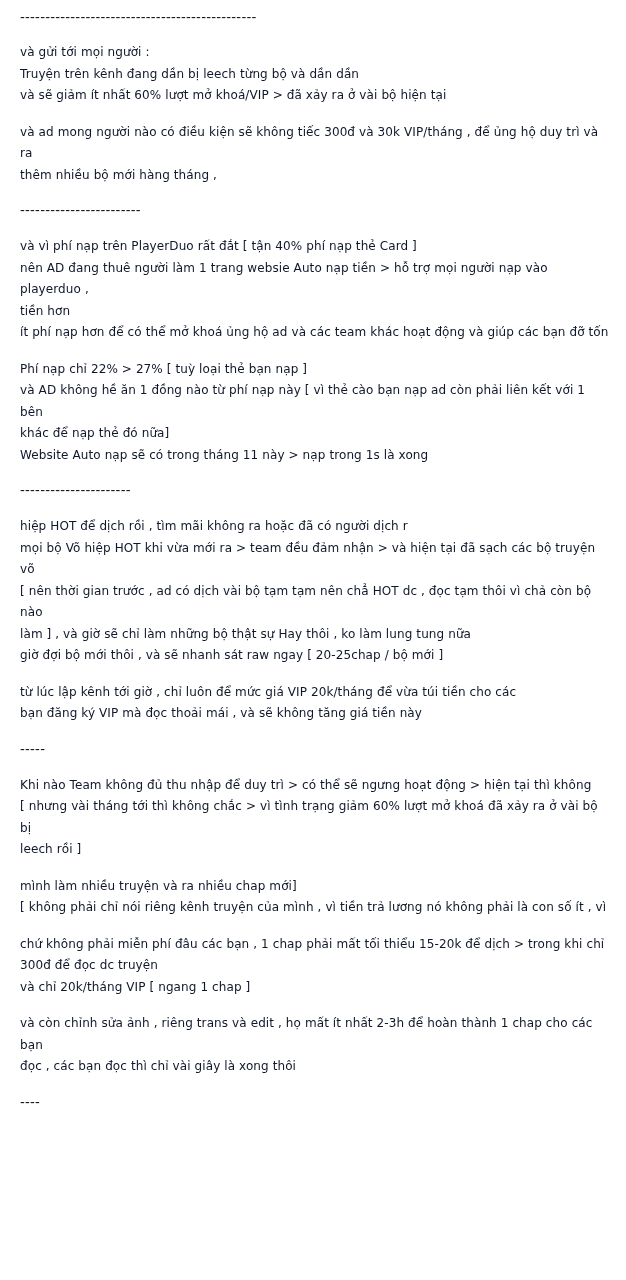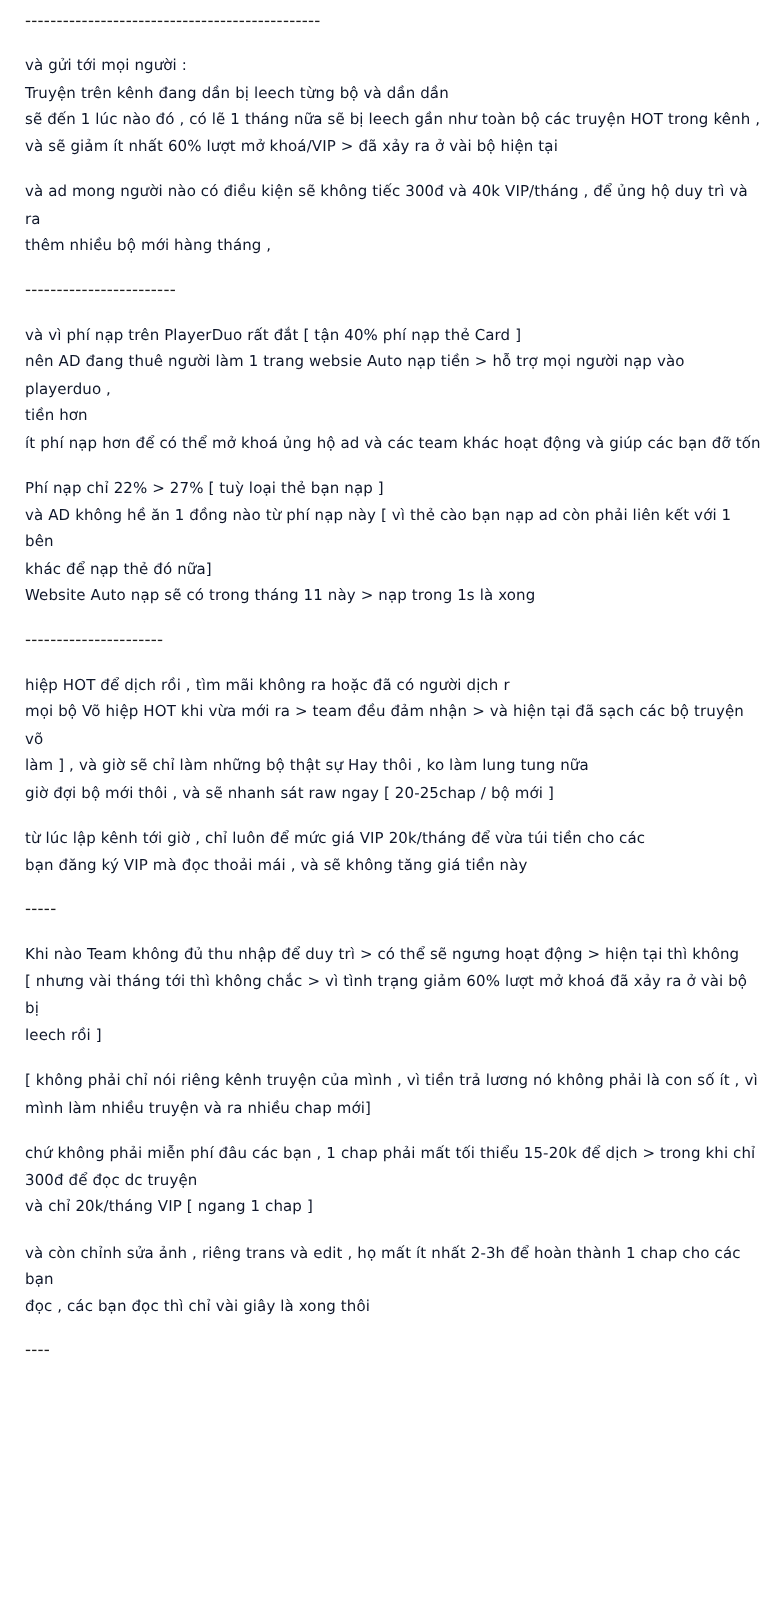--- a/index.html
+++ b/index.html
@@ -53,26 +53,25 @@
 <div class="page">
   <div class="doc">
 
     <div class="block tight">
       <div class="sep">-----------------------------------------------</div>
     </div>
 
     <div class="block">
       <div class="line">và gửi tới mọi người :</div>
       <div class="line">Truyện trên kênh đang dần bị leech từng bộ và dần dần</div>
-      <div class="line">sẽ đến 1 lúc nào đó , có lẽ 1 tháng nữa sẽ bị leech gần như toàn bộ các truyện HOT trong kênh ,</div>
       <div class="line">và sẽ giảm ít nhất 60% lượt mở khoá/VIP &gt; đã xảy ra ở vài bộ hiện tại</div>
     </div>
 
     <div class="block">
-      <div class="line">và ad mong người nào có điều kiện sẽ không tiếc 300đ và 40k VIP/tháng , để ủng hộ duy trì và ra</div>
+      <div class="line">và ad mong người nào có điều kiện sẽ không tiếc 300đ và 30k VIP/tháng , để ủng hộ duy trì và ra</div>
       <div class="line">thêm nhiều bộ mới hàng tháng ,</div>
     </div>
 
     <div class="block">
       <div class="sep">------------------------</div>
     </div>
 
     <div class="block">
       <div class="line">và vì phí nạp trên PlayerDuo rất đắt [ tận 40% phí nạp thẻ Card ]</div>
       <div class="line">nên AD đang thuê người làm 1 trang websie Auto nạp tiền &gt; hỗ trợ mọi người nạp vào playerduo ,</div>
@@ -87,42 +86,43 @@
       <div class="line">Website Auto nạp sẽ có trong tháng 11 này &gt; nạp trong 1s là xong</div>
     </div>
 
     <div class="block">
       <div class="sep">----------------------</div>
     </div>
 
     <div class="block">
       <div class="line">hiệp HOT để dịch rồi , tìm mãi không ra hoặc đã có người dịch r</div>
       <div class="line">mọi bộ Võ hiệp HOT khi vừa mới ra &gt; team đều đảm nhận &gt; và hiện tại đã sạch các bộ truyện võ</div>
+      <div class="line">[ nên thời gian trước , ad có dịch vài bộ tạm tạm nên chẳ HOT dc , đọc tạm thôi vì chả còn bộ nào</div>
       <div class="line">làm ] , và giờ sẽ chỉ làm những bộ thật sự Hay thôi , ko làm lung tung nữa</div>
       <div class="line">giờ đợi bộ mới thôi , và sẽ nhanh sát raw ngay [ 20-25chap / bộ mới ]</div>
     </div>
 
     <div class="block">
       <div class="line">từ lúc lập kênh tới giờ , chỉ luôn để mức giá VIP 20k/tháng để vừa túi tiền cho các</div>
       <div class="line">bạn đăng ký VIP mà đọc thoải mái , và sẽ không tăng giá tiền này</div>
     </div>
 
     <div class="block">
       <div class="sep">-----</div>
     </div>
 
     <div class="block">
       <div class="line">Khi nào Team không đủ thu nhập để duy trì &gt; có thể sẽ ngưng hoạt động &gt; hiện tại thì không</div>
       <div class="line">[ nhưng vài tháng tới thì không chắc &gt; vì tình trạng giảm 60% lượt mở khoá đã xảy ra ở vài bộ bị</div>
       <div class="line">leech rồi ]</div>
     </div>
 
     <div class="block">
+      <div class="line">mình làm nhiều truyện và ra nhiều chap mới]</div>
       <div class="line">[ không phải chỉ nói riêng kênh truyện của mình , vì tiền trả lương nó không phải là con số ít , vì</div>
-      <div class="line">mình làm nhiều truyện và ra nhiều chap mới]</div>
     </div>
 
 
     <div class="block">
       <div class="line">chứ không phải miễn phí đâu các bạn , 1 chap phải mất tối thiểu 15-20k để dịch &gt; trong khi chỉ</div>
       <div class="line">300đ để đọc dc truyện</div>
       <div class="line">và chỉ 20k/tháng VIP [ ngang 1 chap ]</div>
     </div>
 
     <div class="block">

